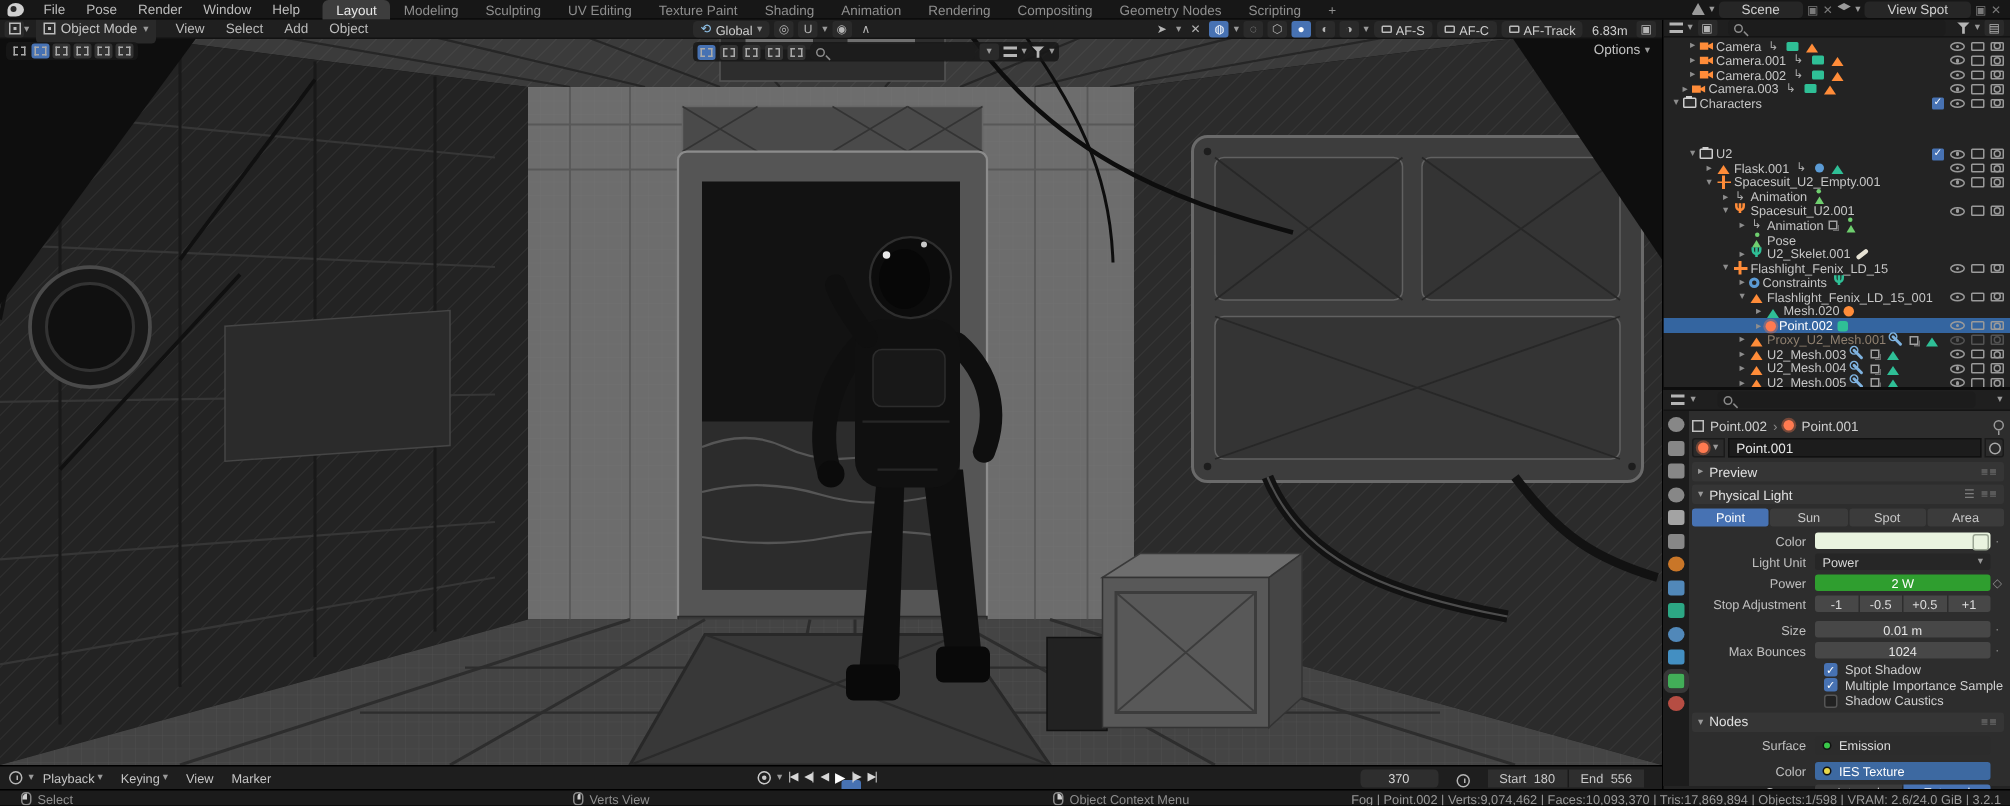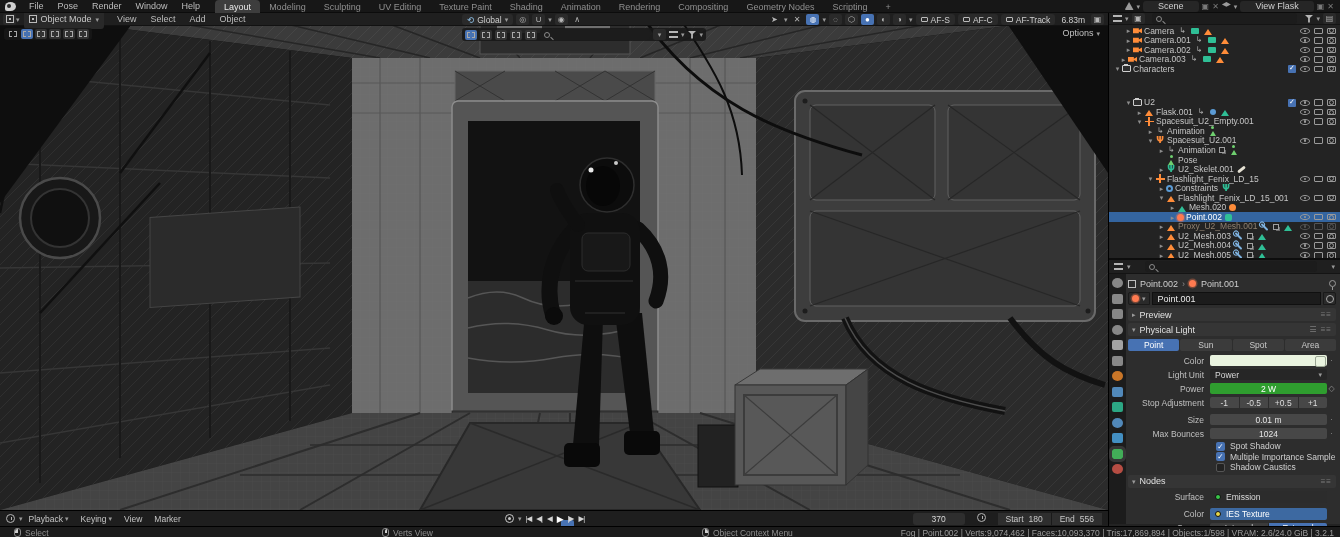--- a/index.html
+++ b/index.html
@@ -56,21 +56,21 @@
   .timeline{position:absolute;left:0;top:510px;width:1108px;height:16px;background:#1e1e1e;border-top:1px solid #000;
             display:flex;align-items:center;font-size:8.5px;z-index:10}
   .clockic{width:9px;height:9px;border:1px solid #b5b5b5;border-radius:50%;margin:0 4px 0 6px;position:relative}
   .clockic::before{content:"";position:absolute;left:4px;top:2px;width:1px;height:3px;background:#b5b5b5}
   .tl-menu{display:flex;align-items:center;gap:2px;padding:0 6px;color:#c6c6c6}
   .transport{position:absolute;left:505px;display:flex;align-items:center;gap:4px;z-index:2}
   .rec{width:9px;height:9px;border:1px solid #c9c9c9;border-radius:50%;display:flex;align-items:center;justify-content:center}
   .rec::before{content:"";width:3px;height:3px;border-radius:50%;background:#c9c9c9}
   .tbtn{color:#d6d6d6;font-size:7.5px;letter-spacing:-1px}
   .tbtn.play{color:#fff;font-size:9px}
-  .tl-right{position:absolute;right:6px;display:flex;align-items:flex-start;gap:12px}
+  .tl-right{position:absolute;right:12px;display:flex;align-items:flex-end;gap:12px}
   .frame{background:#2e2e2e;border-radius:3px;height:12px;display:flex;align-items:center;justify-content:center;color:#d8d8d8}
   .fr-cur{width:52px}
   .range{display:flex;background:#2e2e2e;border-radius:0;height:12px;align-items:center}
   .range .seg{display:flex;gap:5px;padding:0 8px;color:#c9c9c9}
   .range .div{width:1px;height:12px;background:#1a1a1a}
   
   .rightcol{position:absolute;left:1108px;top:13px;width:232px;height:513px;background:#232323;border-left:1px solid #000}
   .outliner{height:247px;display:flex;flex-direction:column;overflow:hidden;border-bottom:2px solid #0d0d0d}
   .ol-head{height:14px;background:#1f1f1f;display:flex;align-items:center;gap:3px;padding:0 4px;border-bottom:1px solid #141414}
   .ol-rows{flex:1;padding-top:1px}
@@ -198,21 +198,21 @@
       <span class="sicon scene"></span>
         <span class="chev">▾</span>
       <span class="pillfield">
           <span>Scene</span>
         </span>
       <span class="xg">▣</span>
         <span class="xg">✕</span>
       <span class="sicon layer"></span>
         <span class="chev">▾</span>
       <span class="pillfield">
-          <span>View Flask</span>
+          <span>View Spot</span>
         </span>
       <span class="xg">▣</span>
         <span class="xg">✕</span>
     </span>
   </div>
 
   <div class="viewport">
     <svg width="1108" height="497" viewBox="0 0 1108 497">
       <defs>
         <pattern id="wf" width="12" height="12" patternUnits="userSpaceOnUse">

